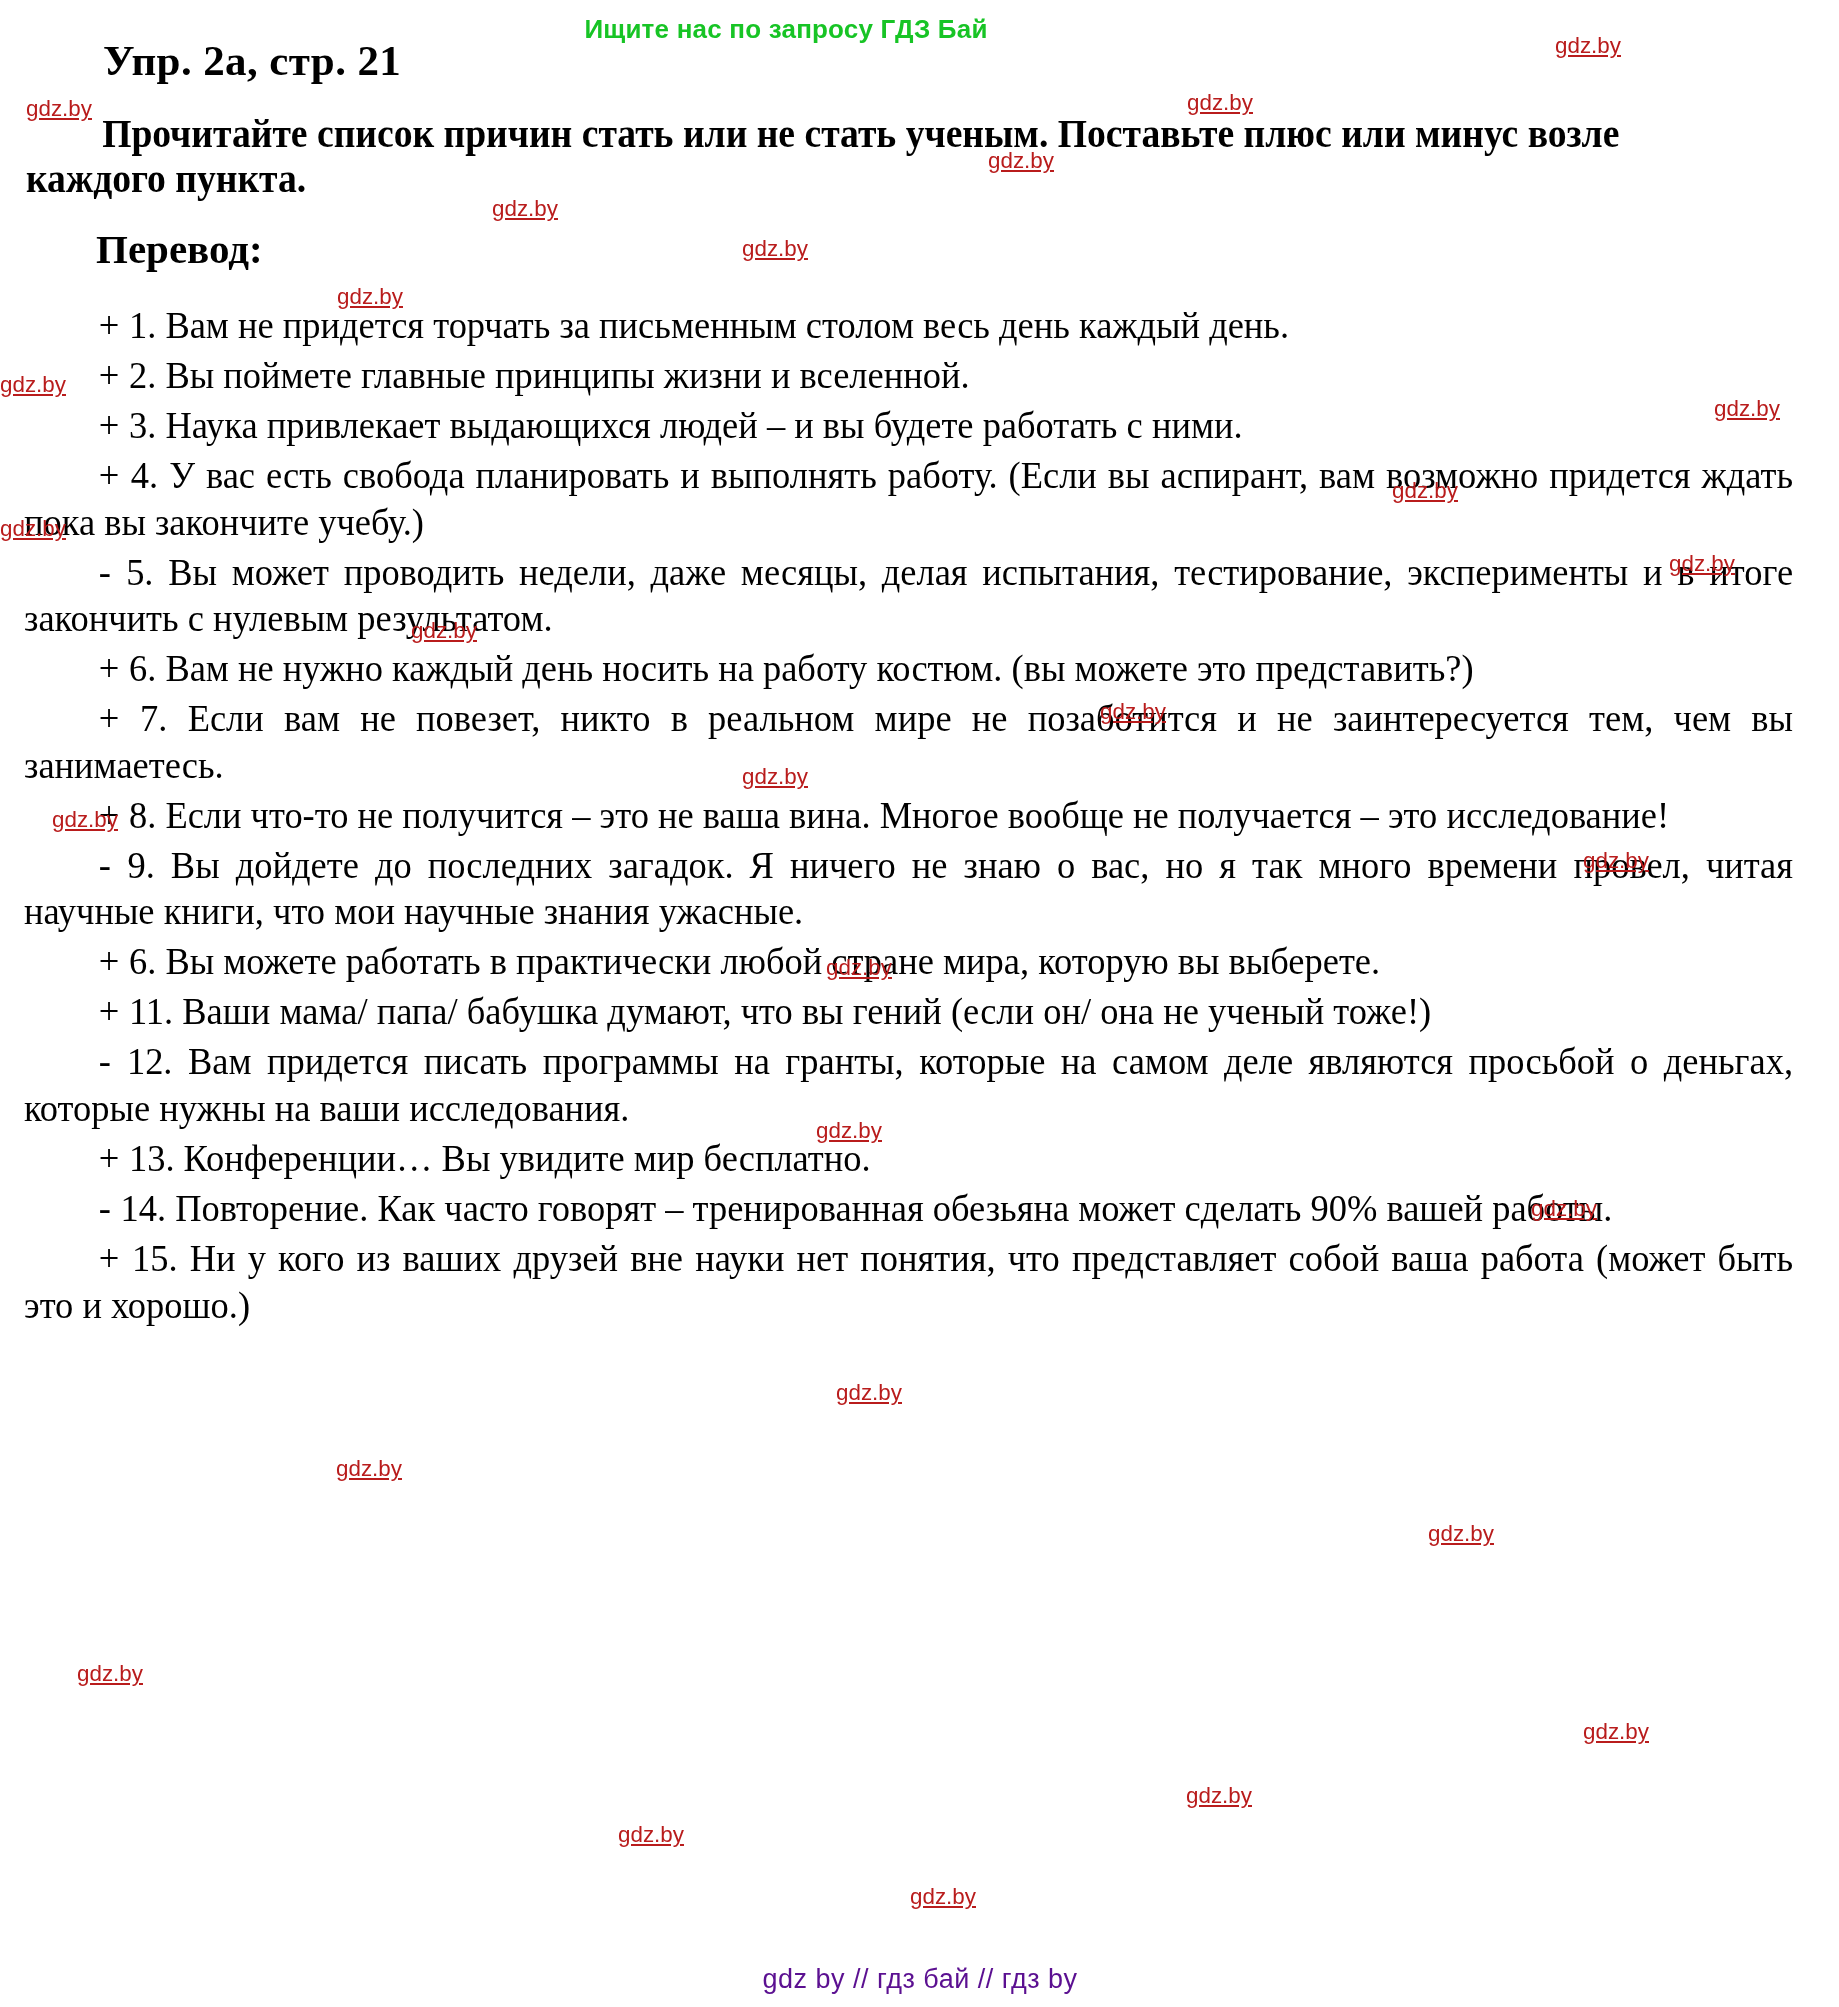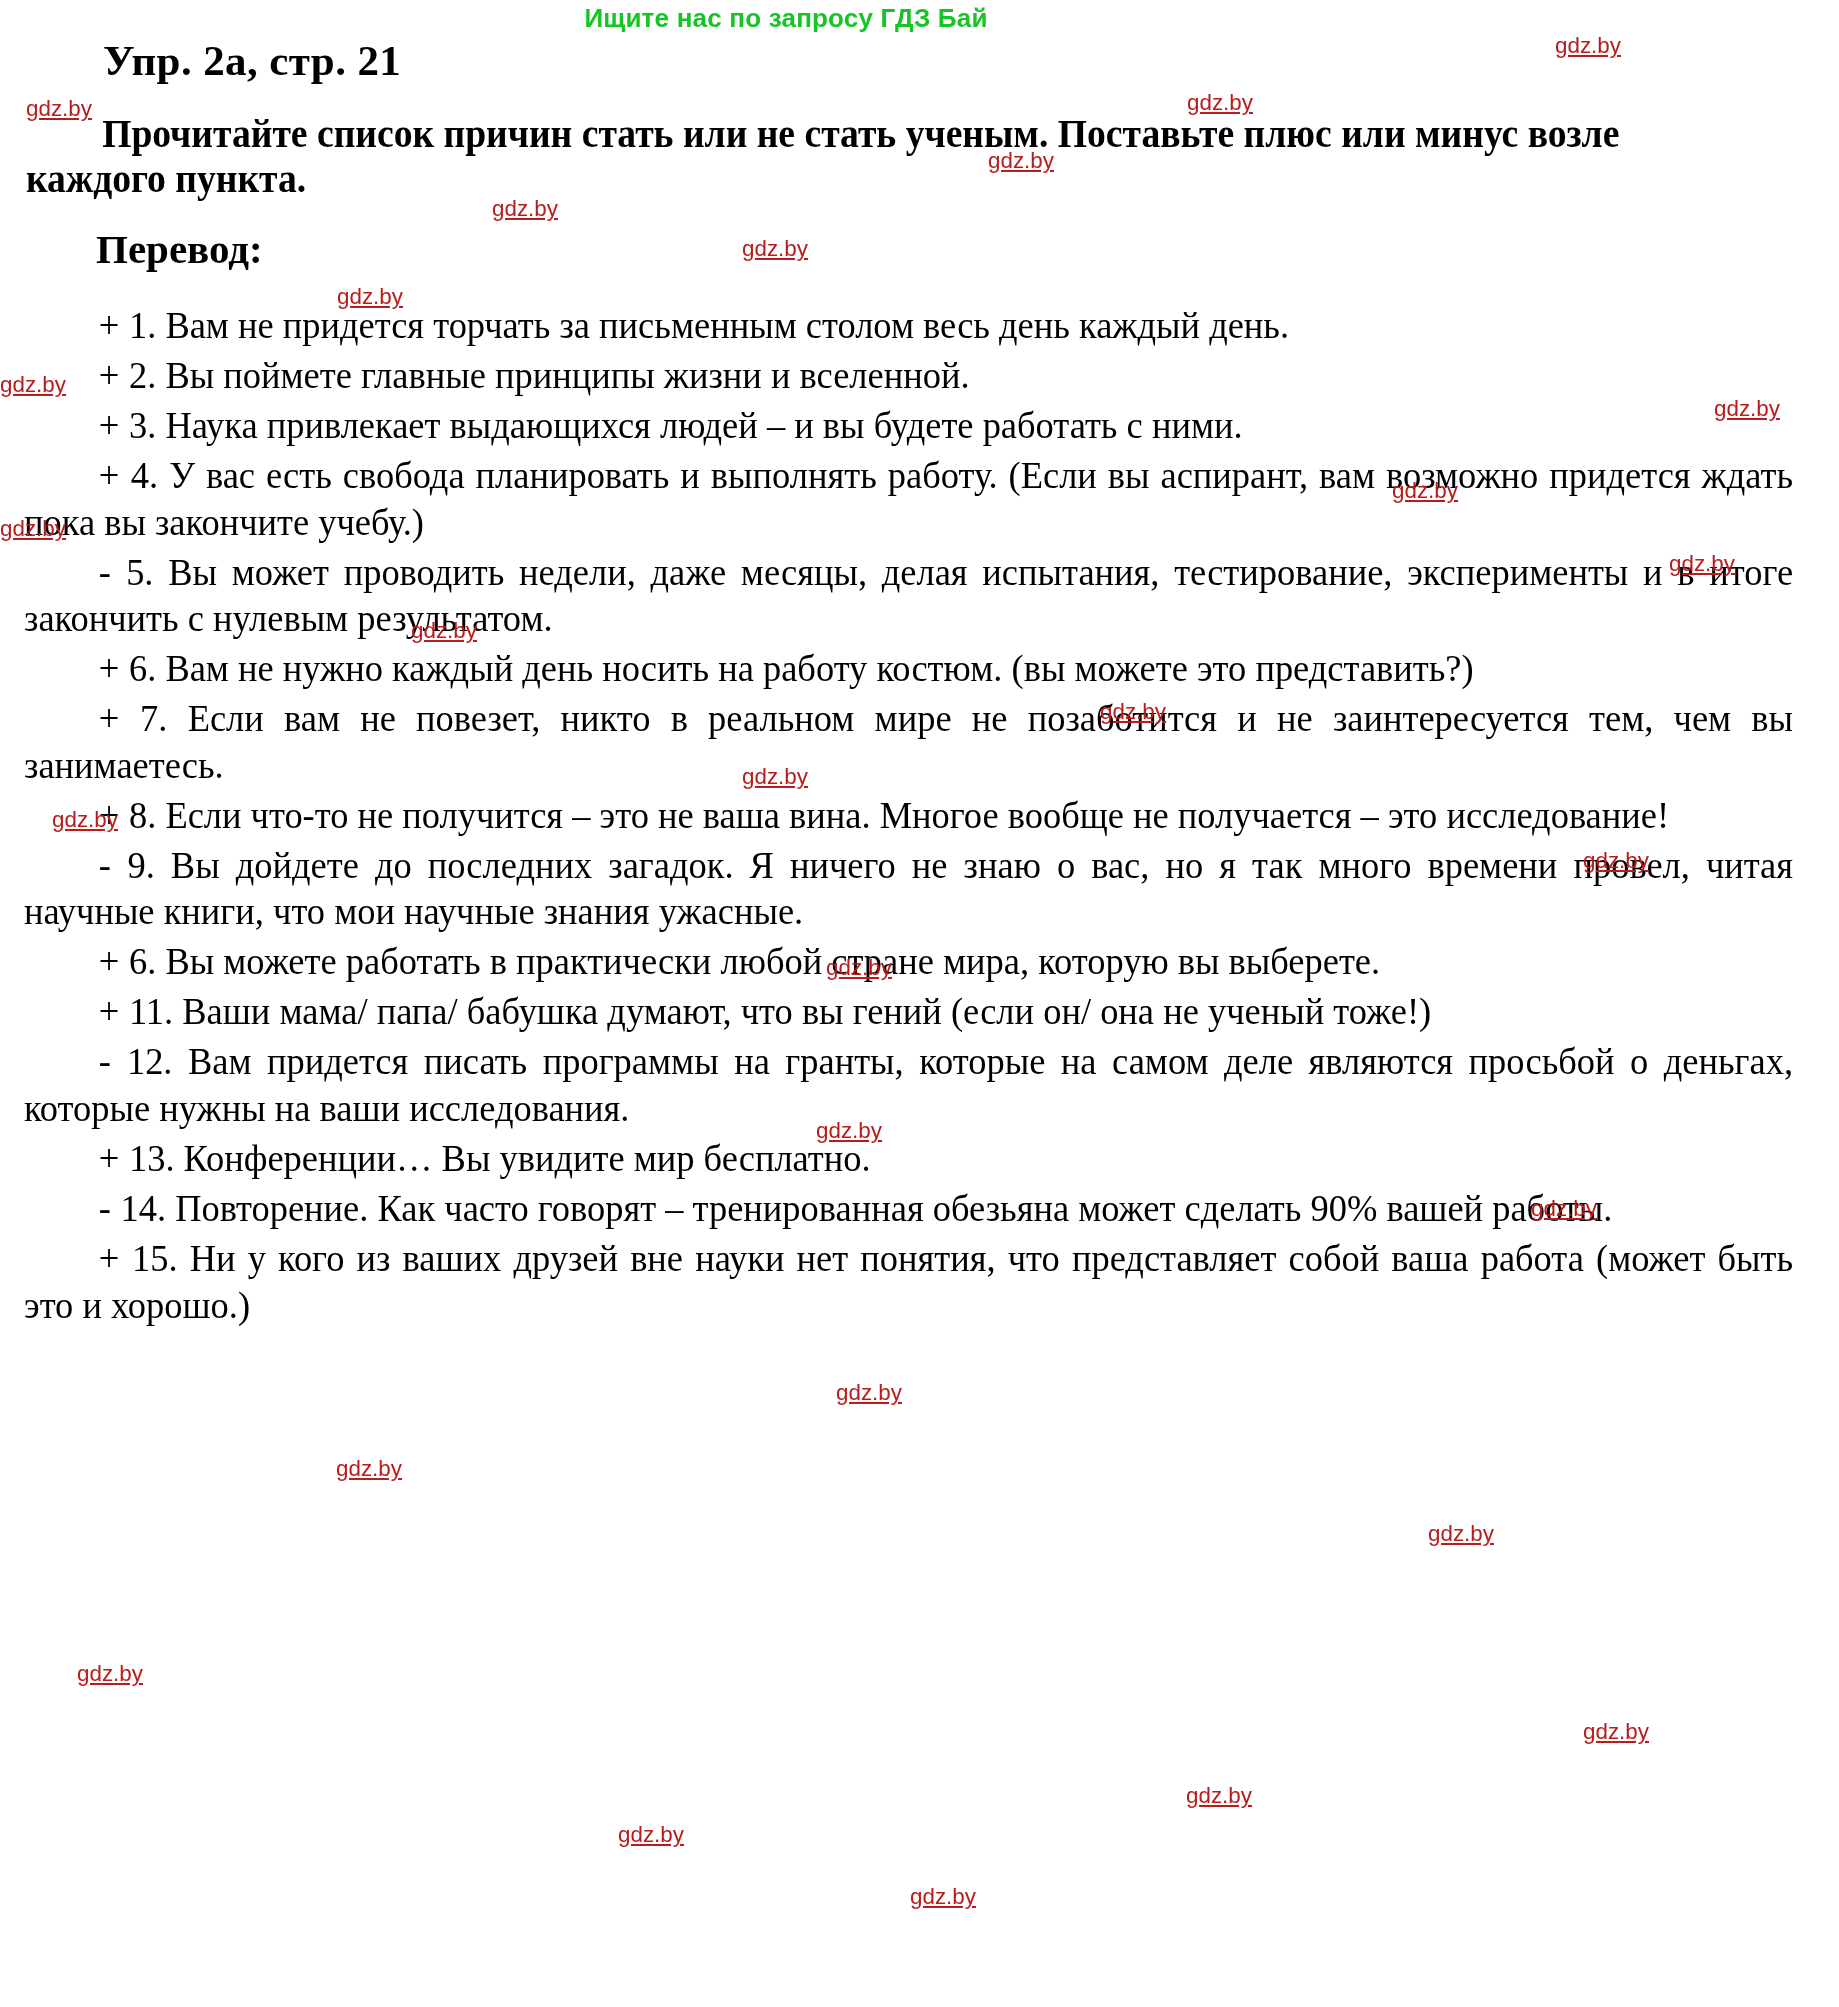--- a/index.html
+++ b/index.html
@@ -15,21 +15,21 @@
     position: relative;
     width: 1840px;
     height: 2007px;
     background: #ffffff;
     overflow: hidden;
   }
 
   
   .promo-banner {
     position: absolute;
-    top: 3px;
+    top: 14px;
     left: 0;
     width: 1572px;
     text-align: center;
     font-family: "Liberation Sans", "DejaVu Sans", sans-serif;
     font-weight: bold;
     font-size: 26px;
     letter-spacing: 0.2px;
   }
 
   
@@ -168,15 +168,16 @@
       <div class="wm" style="left: 836px; top: 1380px; font-size: 22.4px;">gdz.by</div>
       <div class="wm" style="left: 336px; top: 1456px; font-size: 22.4px;">gdz.by</div>
       <div class="wm" style="left: 1428px; top: 1521px; font-size: 22.4px;">gdz.by</div>
       <div class="wm" style="left: 77px; top: 1661px; font-size: 22.4px;">gdz.by</div>
       <div class="wm" style="left: 1583px; top: 1719px; font-size: 22.4px;">gdz.by</div>
       <div class="wm" style="left: 1186px; top: 1783px; font-size: 22.4px;">gdz.by</div>
       <div class="wm" style="left: 618px; top: 1822px; font-size: 22.4px;">gdz.by</div>
       <div class="wm" style="left: 910px; top: 1884px; font-size: 22.4px;">gdz.by</div>
     </div>
 
+  <div class="footer-links" style="color: rgb(91, 16, 145);">gdz by  //  гдз бай  //  гдз by</div>
 
 </div>
 
 
 </body></html>

